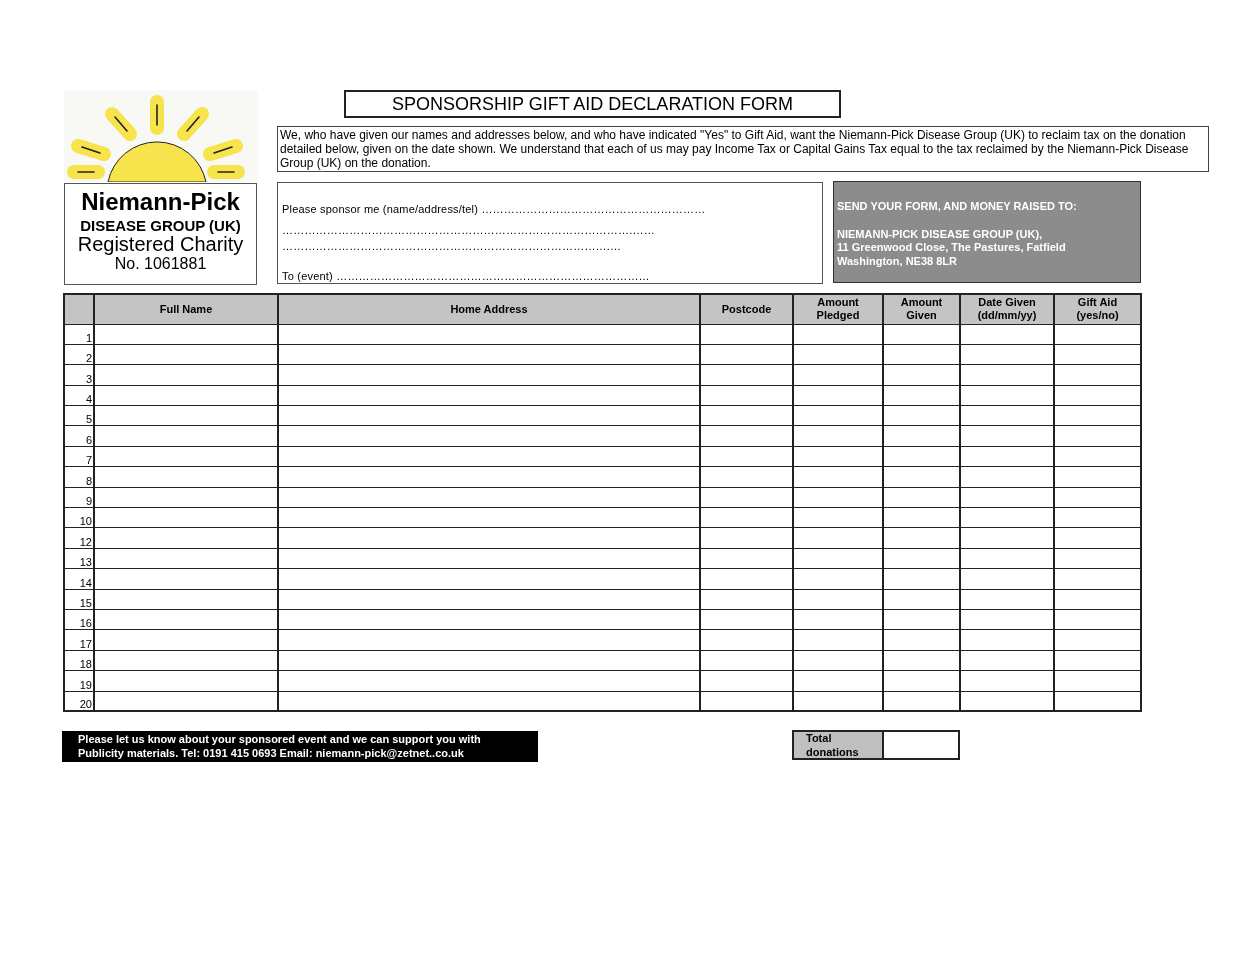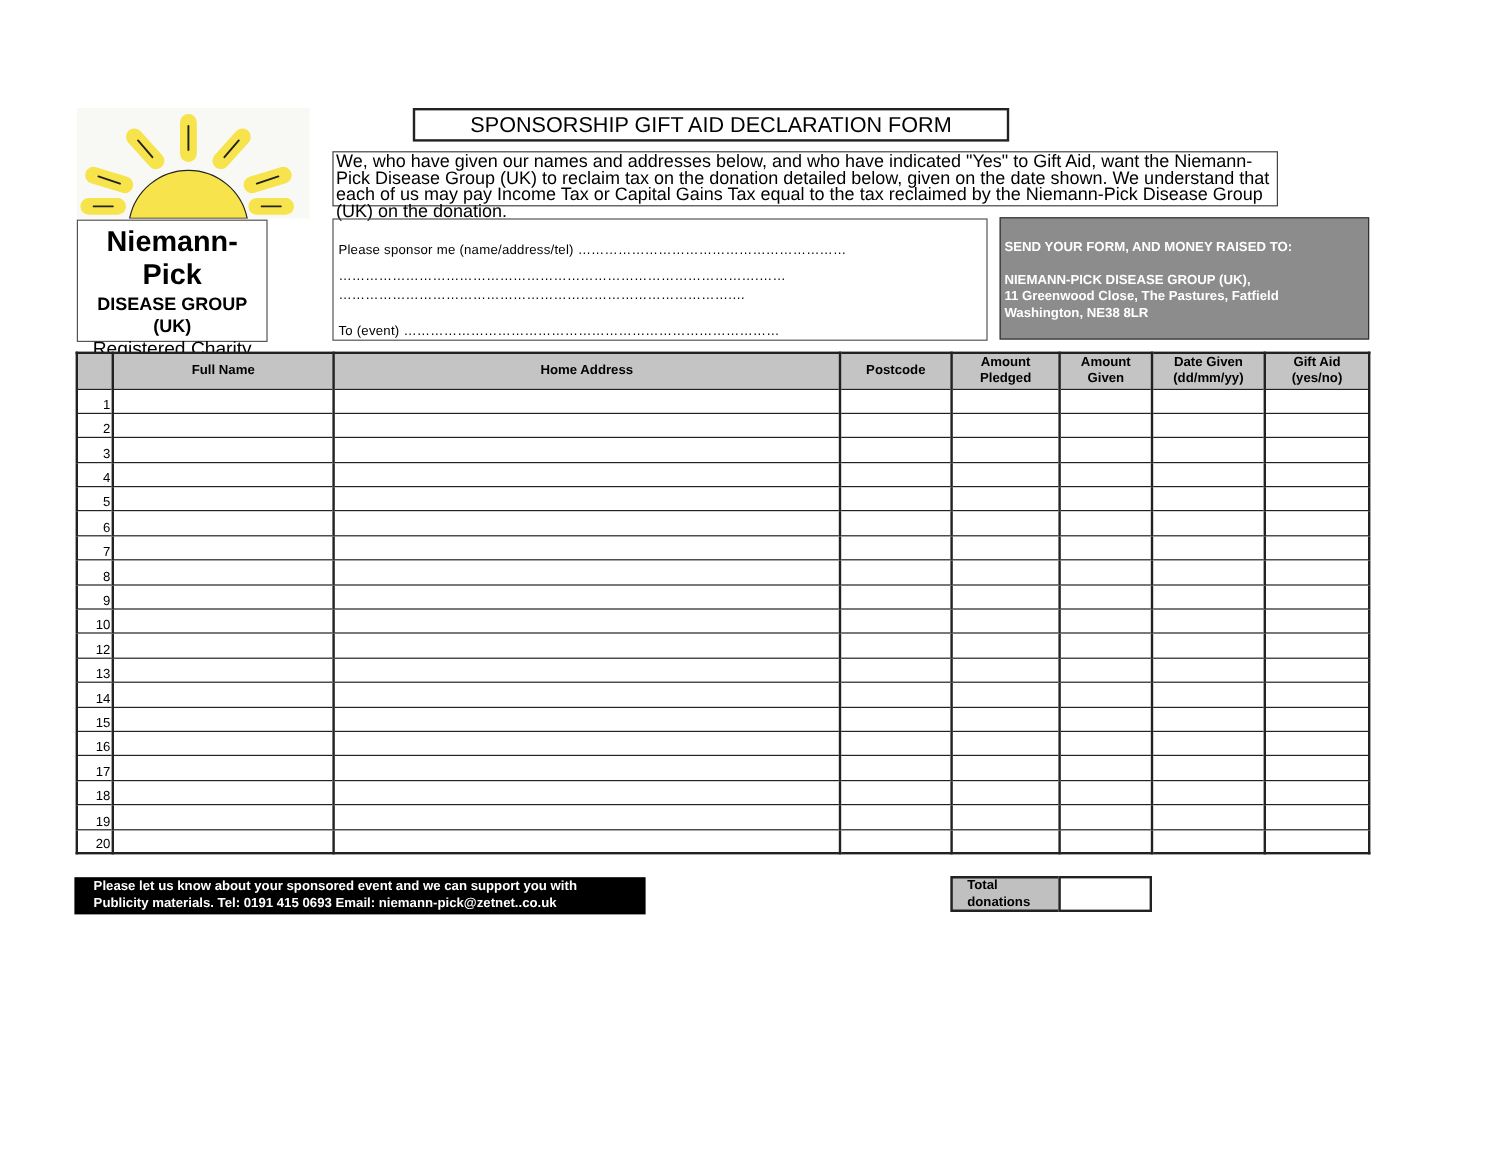--- a/index.html
+++ b/index.html
@@ -1,31 +1,31 @@
 <!DOCTYPE html>
 <html><head>
 <meta charset="utf-8">
 <style>
   html, body { margin:0; padding:0; background:#ffffff; }
   body { width:1255px; height:970px; position:relative; overflow:hidden; font-family:"Liberation Sans", sans-serif; color:#000; }
   .abs { position:absolute; box-sizing:border-box; }
 
   
   #logo-sun { left:64px; top:90px; width:194px; height:92px; background:#f8f8f5; }
-  #logo-box { left:64px; top:183px; width:159px; height:102px; border:1px solid #555; background:#fff; text-align:center; }
+  #logo-box { left:64px; top:183px; width:193px; height:102px; border:1px solid #555; background:#fff; text-align:center; }
   #logo-box .l1 { font-weight:bold; font-size:24px; margin-top:4px; line-height:28px; }
   #logo-box .l2 { font-weight:bold; font-size:15px; line-height:19px; }
-  #logo-box .l3 { font-size:16px; line-height:19px; }
+  #logo-box .l3 { font-size:20px; line-height:19px; }
   #logo-box .l4 { font-size:16px; line-height:19px; }
 
   
   #title { left:344px; top:90px; width:497px; height:28px; border:2px solid #222; text-align:center; font-weight:normal; font-size:18px; line-height:25px; }
 
   
-  #decl { left:277px; top:126px; width:788px; height:46px; border:1px solid #444; font-size:15px; line-height:14px; padding:1px 2px; }
+  #decl { left:277px; top:126px; width:932px; height:46px; border:1px solid #444; font-size:12px; line-height:14px; padding:1px 2px; }
 
   
   #sponsor { left:277px; top:182px; width:546px; height:102px; border:1px solid #555; font-size:11px; }
   #sponsor .ln { position:absolute; left:4px; white-space:nowrap; letter-spacing:0.2px; }
 
   
   #send { left:833px; top:181px; width:308px; height:102px; background:#8c8c8c; border:1px solid #333; color:#fff; font-weight:bold; font-size:11px; line-height:13.5px; padding:18px 3px; }
 
   
   #tbl { left:63px; top:293px; border-collapse:collapse; table-layout:fixed; }

